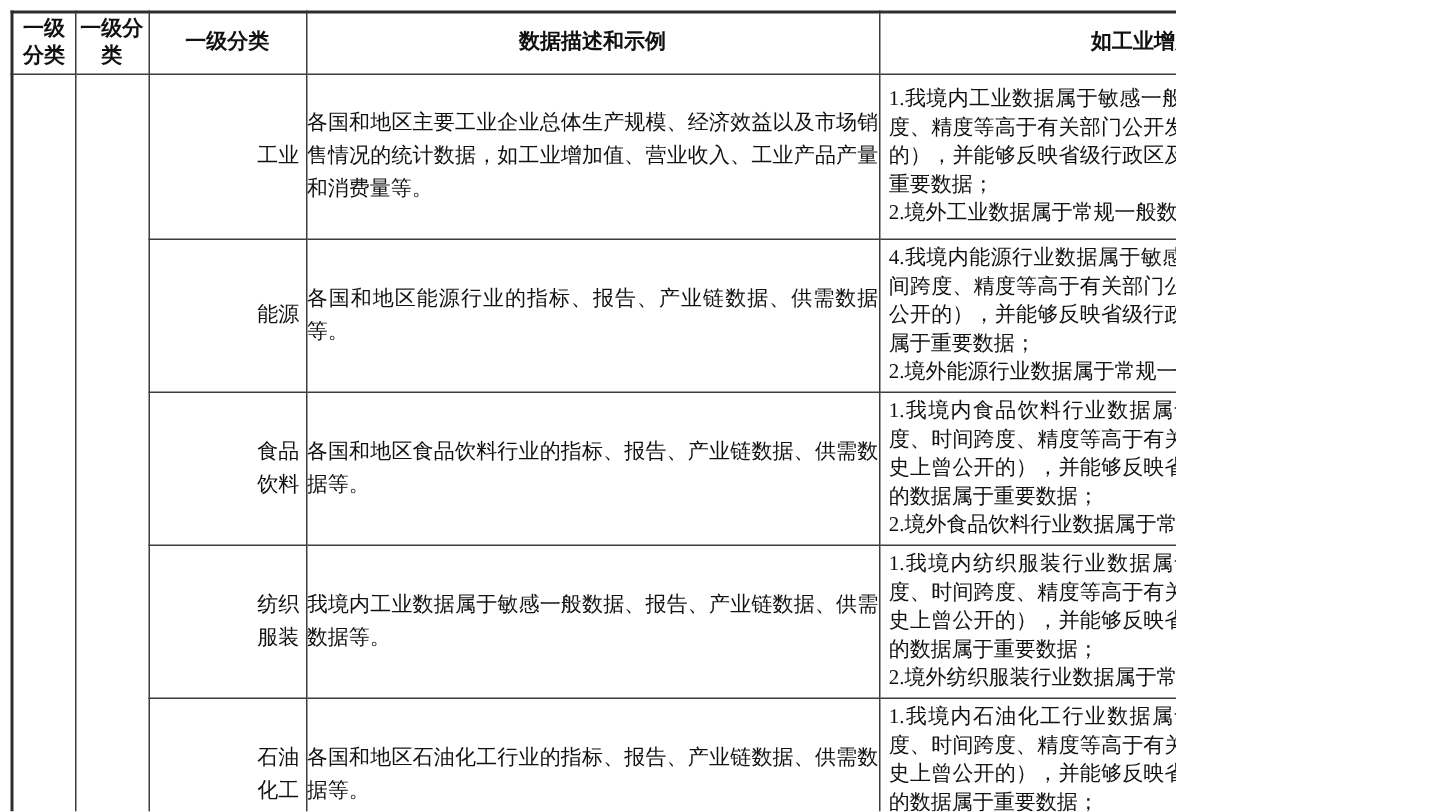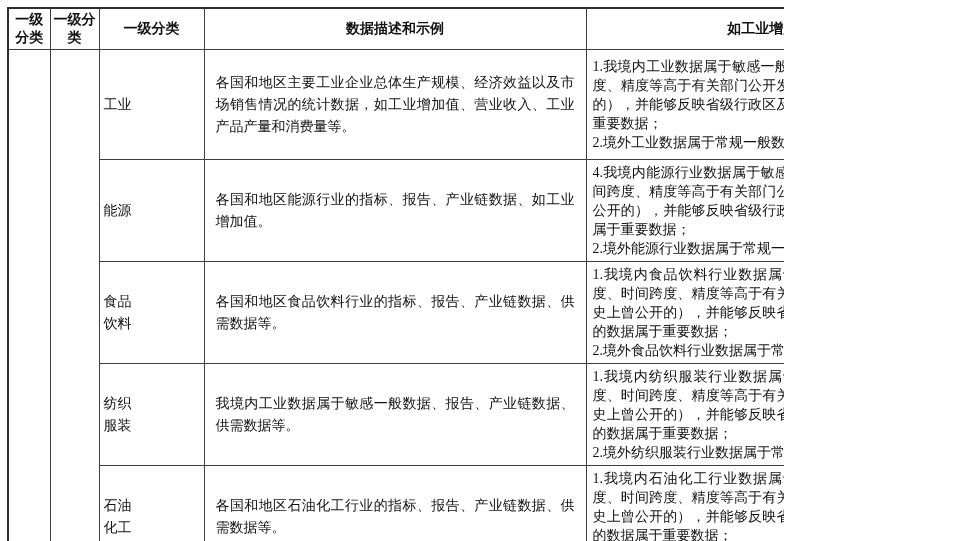--- a/index.html
+++ b/index.html
@@ -22,32 +22,32 @@
     table-layout: fixed;
     width: 945px;
     border: 2px solid #2e2e2e;
   }
   .classification-table th,
   .classification-table td {
     border: 1px solid #3d3d3d;
     box-sizing: border-box;
     font-size: 14px;
     line-height: 19px;
-    padding: 3px 11px;
+    padding: 3px 0;
     vertical-align: middle;
     overflow: hidden;
   }
   .classification-table th {
     font-weight: bold;
     text-align: center;
     padding: 2px 3px;
     line-height: 18px;
   }
   td.cell-level3 {
-    text-align: left;
+    text-align: right;
     white-space: pre-line;
     line-height: 22px;
     padding: 3px 4px;
   }
   td.cell-desc {
     text-align: justify;
     line-height: 22px;
   }
   td.cell-minlevel {
     text-align: justify;
@@ -84,21 +84,21 @@
       <tr style="height:110px">
         <td class="cell-merged-empty" rowspan="5"></td>
         <td class="cell-merged-empty" rowspan="5"></td>
         <td class="cell-level3">工业</td>
         <td class="cell-desc">各国和地区主要工业企业总体生产规模、经济效益以及市场销售情况的统计数据，如工业增加值、营业收入、工业产品产量和消费量等。</td>
         <td class="cell-minlevel">1.我境内工业数据属于敏感一般数据，若覆盖度、时间跨度、精度等高于有关部门公开发布的（包括历史上曾公开的），并能够反映省级行政区及以上范围情况的数据属于重要数据；
 2.境外工业数据属于常规一般数据。</td>
       </tr>
       <tr style="height:95px">
         <td class="cell-level3">能源</td>
-        <td class="cell-desc">各国和地区能源行业的指标、报告、产业链数据、如工业增加值。</td>
+        <td class="cell-desc">各国和地区能源行业的指标、报告、产业链数据、供需数据等。</td>
         <td class="cell-minlevel">4.我境内能源行业数据属于敏感一般数据，若覆盖度、时间跨度、精度等高于有关部门公开发布的（包括历史上曾公开的），并能够反映省级行政区及以上范围情况的数据属于重要数据；
 2.境外能源行业数据属于常规一般数据。</td>
       </tr>
       <tr style="height:94px">
         <td class="cell-level3">食品
 饮料</td>
         <td class="cell-desc">各国和地区食品饮料行业的指标、报告、产业链数据、供需数据等。</td>
         <td class="cell-minlevel">1.我境内食品饮料行业数据属于敏感一般数据，若覆盖度、时间跨度、精度等高于有关部门公开发布的（包括历史上曾公开的），并能够反映省级行政区及以上范围情况的数据属于重要数据；
 2.境外食品饮料行业数据属于常规一般数据。</td>
       </tr>

